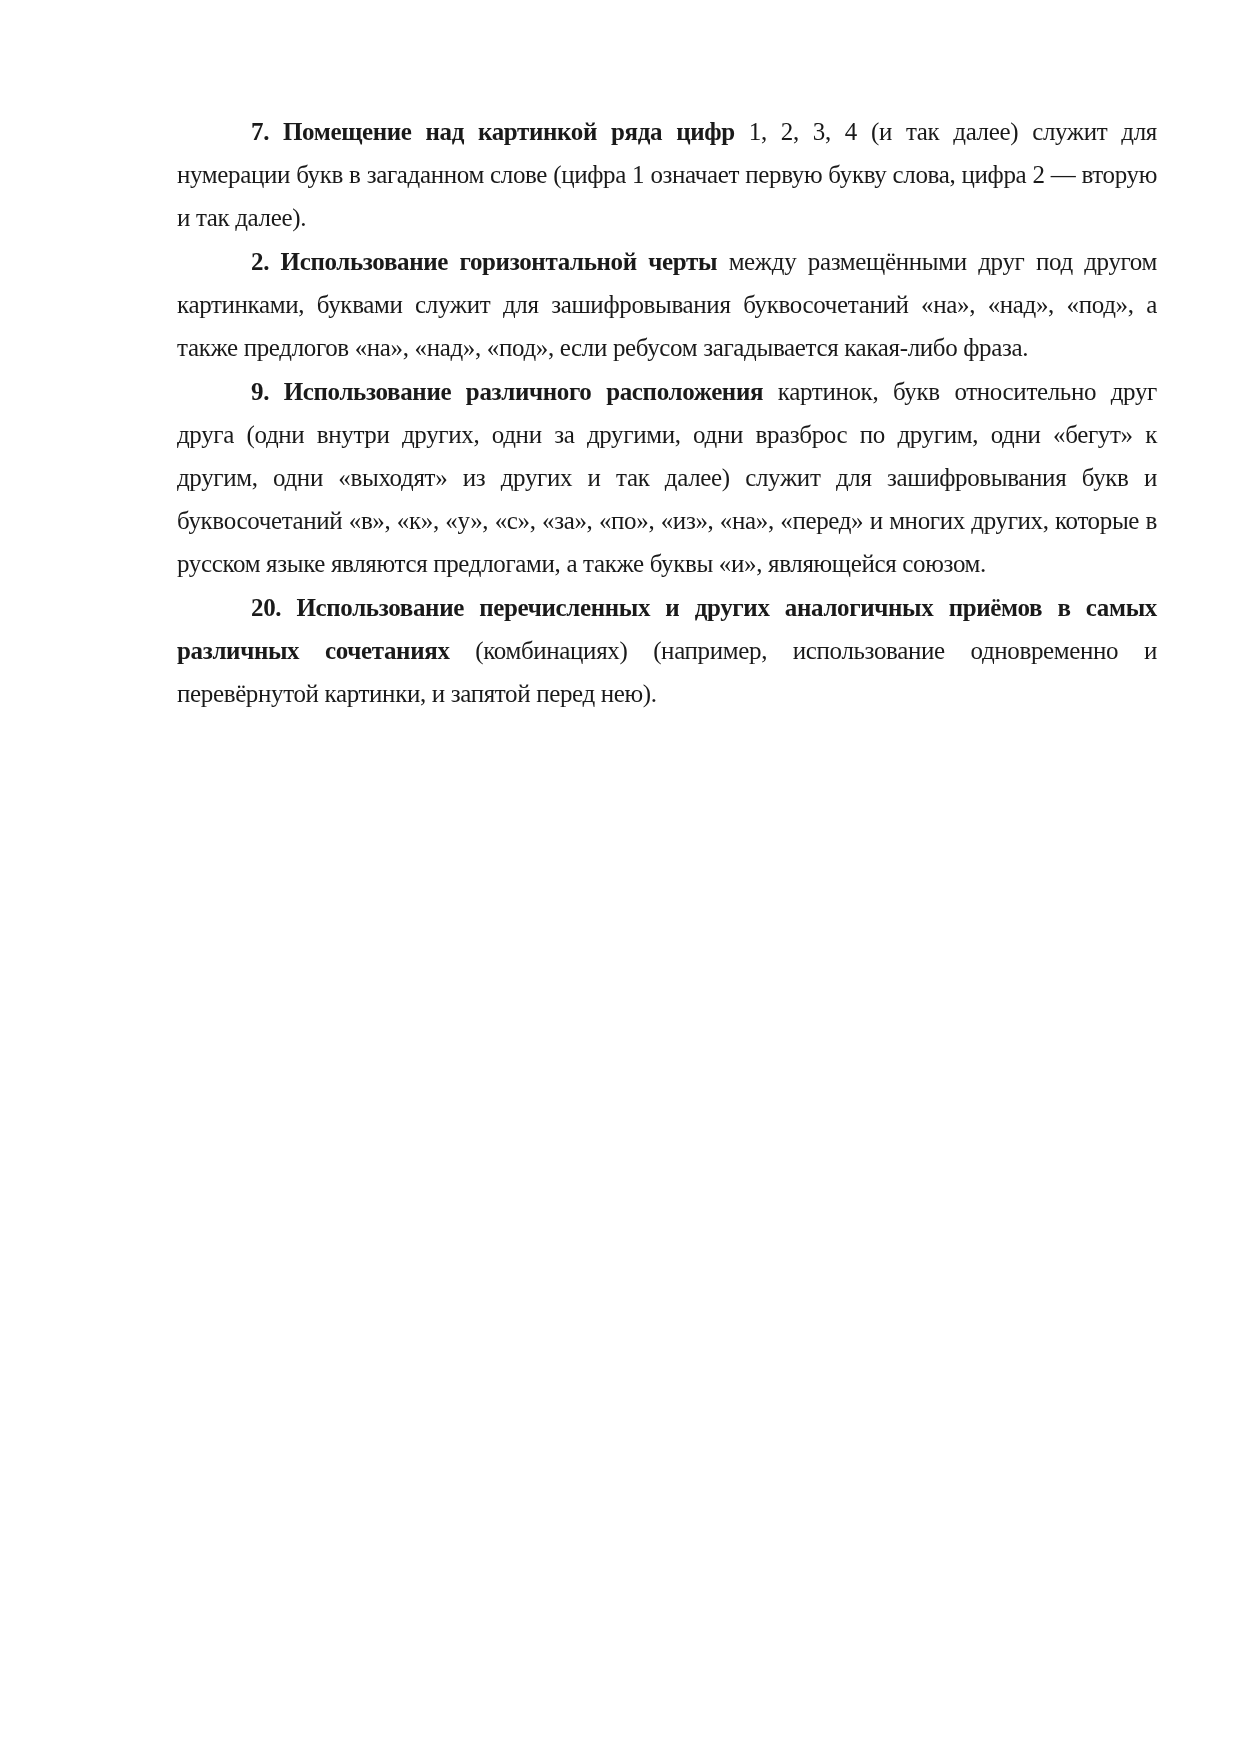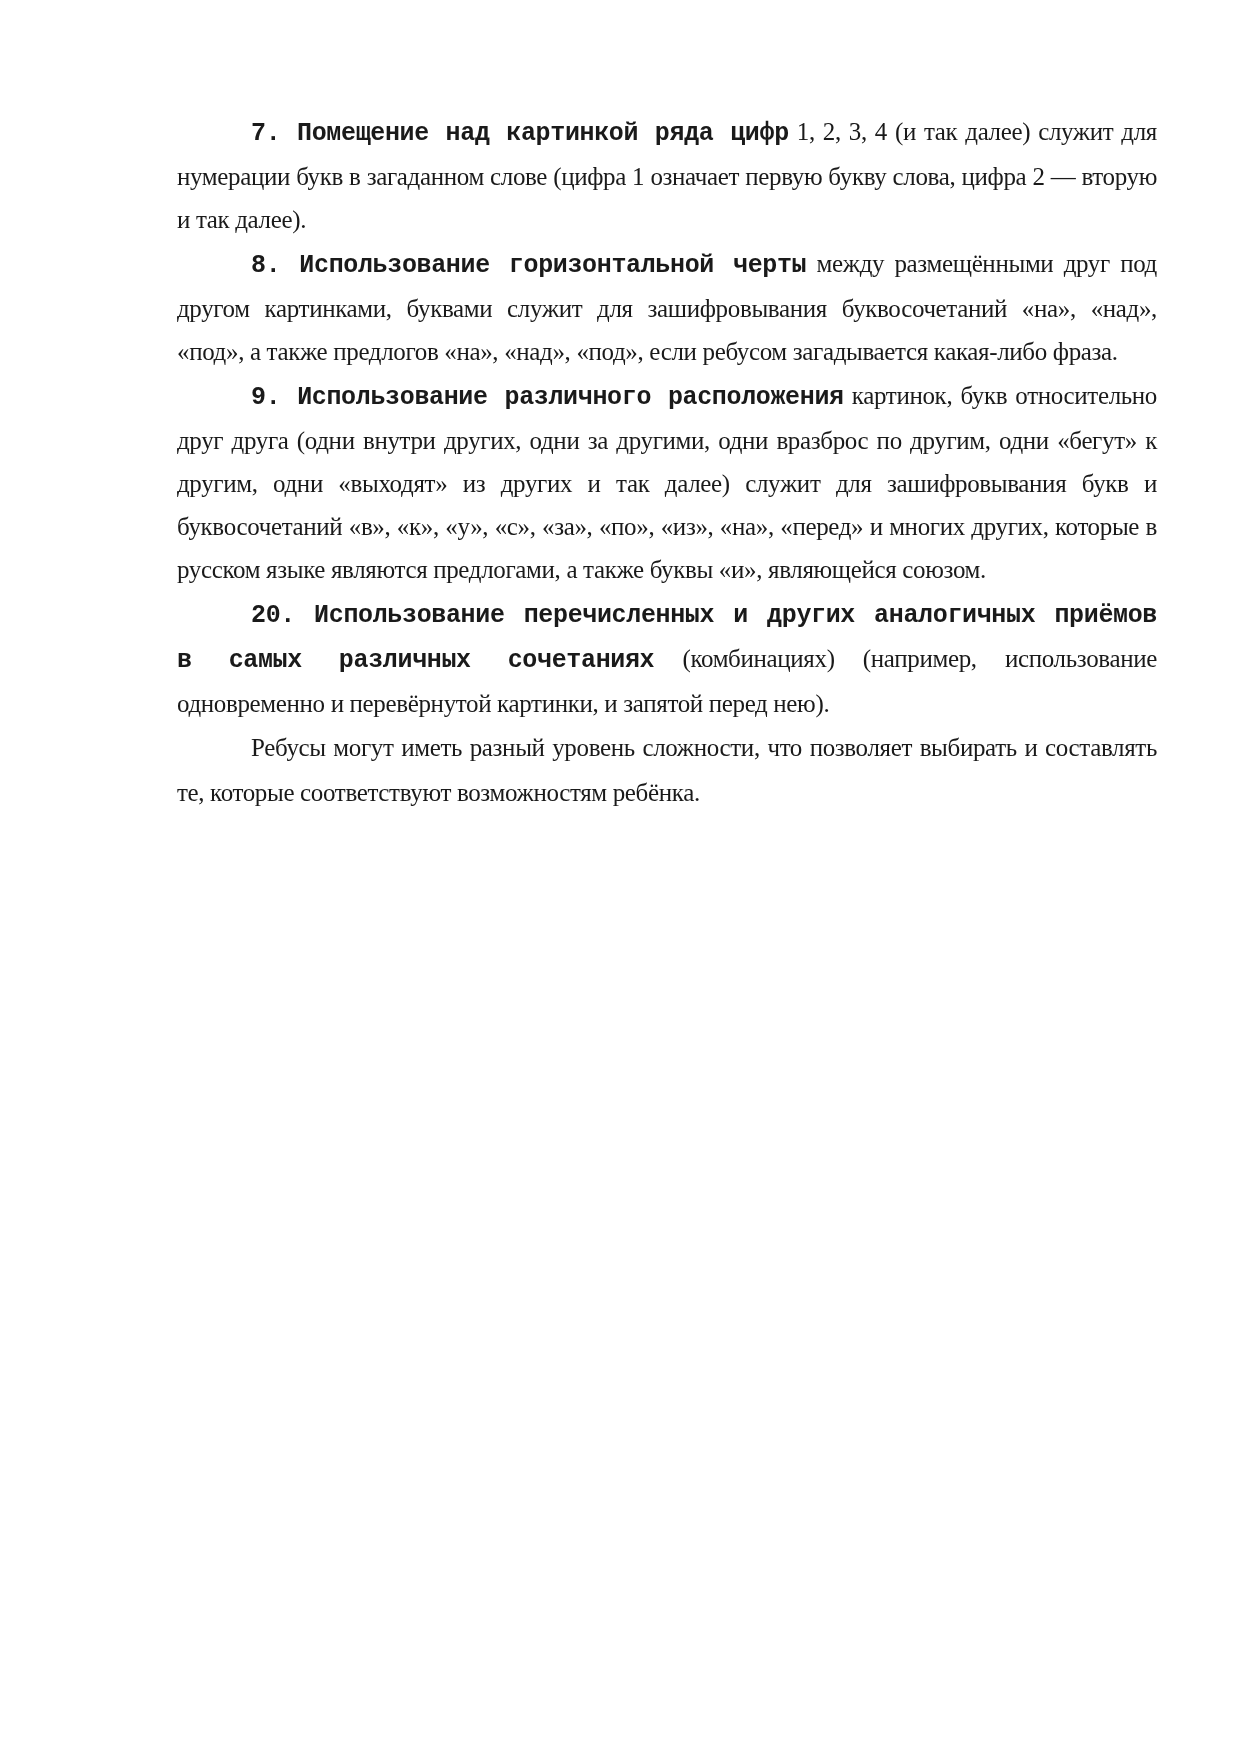--- a/index.html
+++ b/index.html
@@ -24,25 +24,23 @@
       color: #1a1a1a;
     }
     .para {
       margin: 0 0 1px 0;
       text-align: justify;
       text-indent: 74px;
       letter-spacing: -0.35px;
     }
     .para b {
       font-weight: bold;
-      font-family: Liberation Mono, monospace;
     }
   </style>
 </head>
 <body>
 
 <div class="page">
   <p class="para"><b>7. Помещение над картинкой ряда цифр</b><span> 1, 2, 3, 4 (и так далее) служит для нумерации букв в загаданном слове (цифра 1 означает первую букву слова, цифра 2 — вторую и так далее).</span></p>
-  <p class="para"><b>8. Использование горизонтальной черты</b><span> между размещёнными друг под другом картинками, буквами служит для зашифровывания буквосочетаний «на», «над», «под», а также предлогов «на», «над», «под», если ребусом загадывается какая-либо фраза.</span></p>
+  <p class="para"><b>2. Использование горизонтальной черты</b><span> между размещёнными друг под другом картинками, буквами служит для зашифровывания буквосочетаний «на», «над», «под», а также предлогов «на», «над», «под», если ребусом загадывается какая-либо фраза.</span></p>
   <p class="para"><b>9. Использование различного расположения</b><span> картинок, букв относительно друг друга (одни внутри других, одни за другими, одни вразброс по другим, одни «бегут» к другим, одни «выходят» из других и так далее) служит для зашифровывания букв и буквосочетаний «в», «к», «у», «с», «за», «по», «из», «на», «перед» и многих других, которые в русском языке являются предлогами, а также буквы «и», являющейся союзом.</span></p>
   <p class="para"><b>20. Использование перечисленных и других аналогичных приёмов в самых различных сочетаниях</b><span> (комбинациях) (например, использование одновременно и перевёрнутой картинки, и запятой перед нею).</span></p>
-  <p class="para"><b></b><span>Ребусы могут иметь разный уровень сложности, что позволяет выбирать и составлять те, которые соответствуют возможностям ребёнка.</span></p>
 </div>
 
 </body></html>

